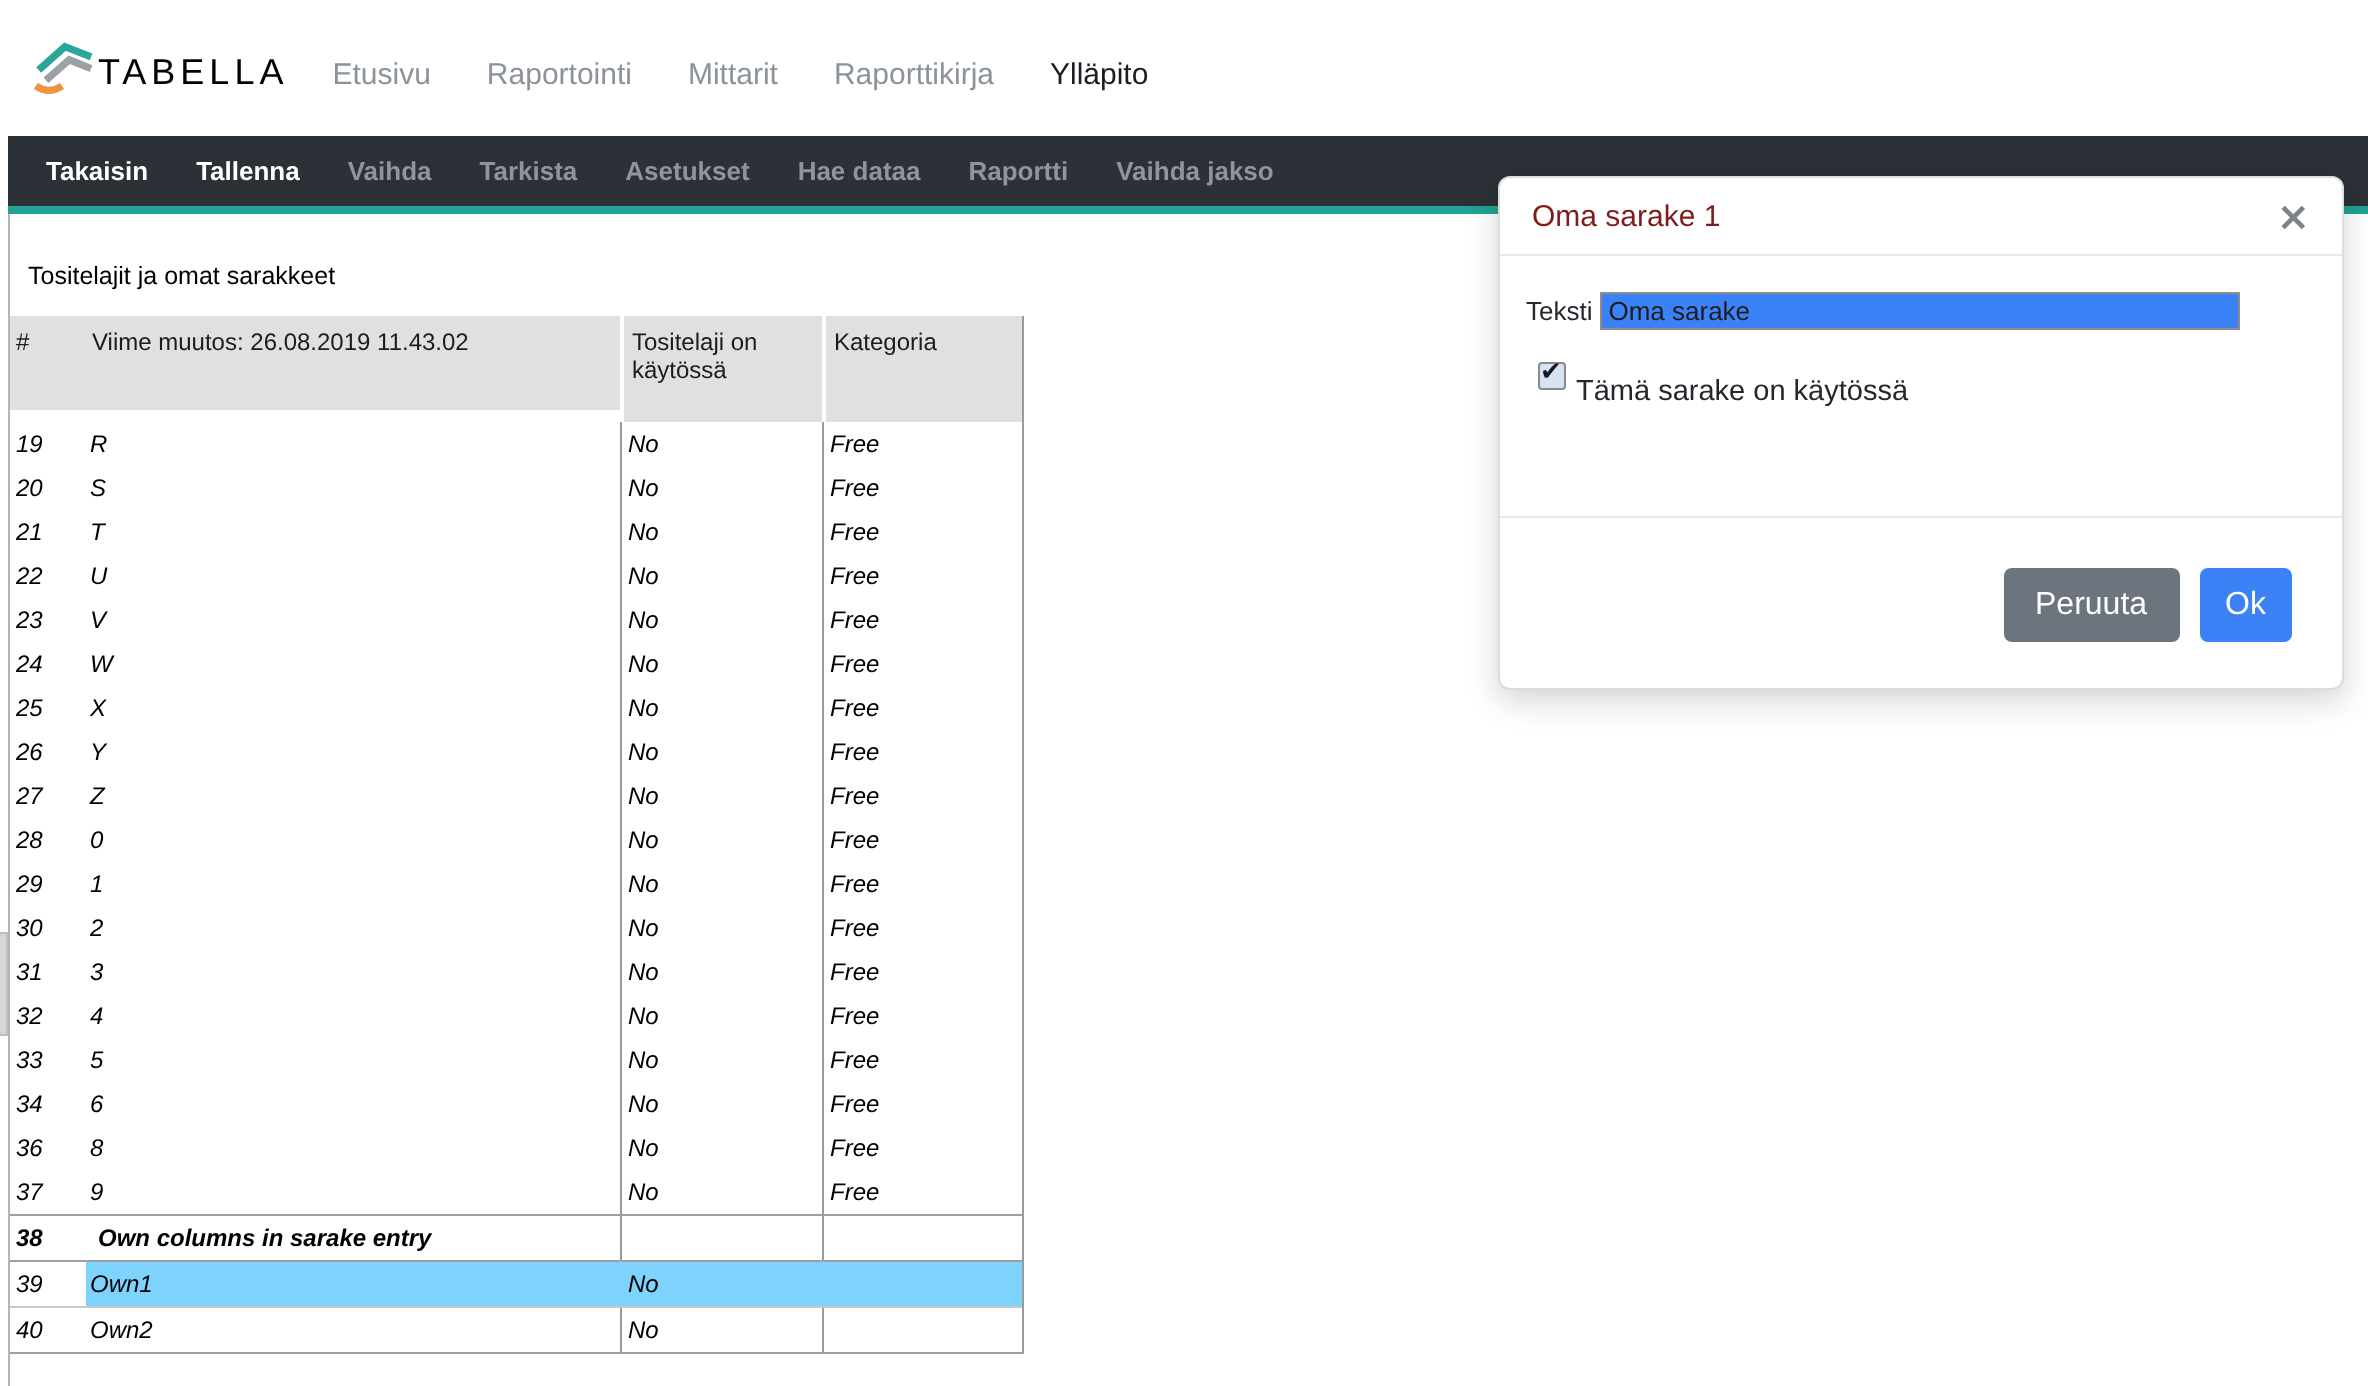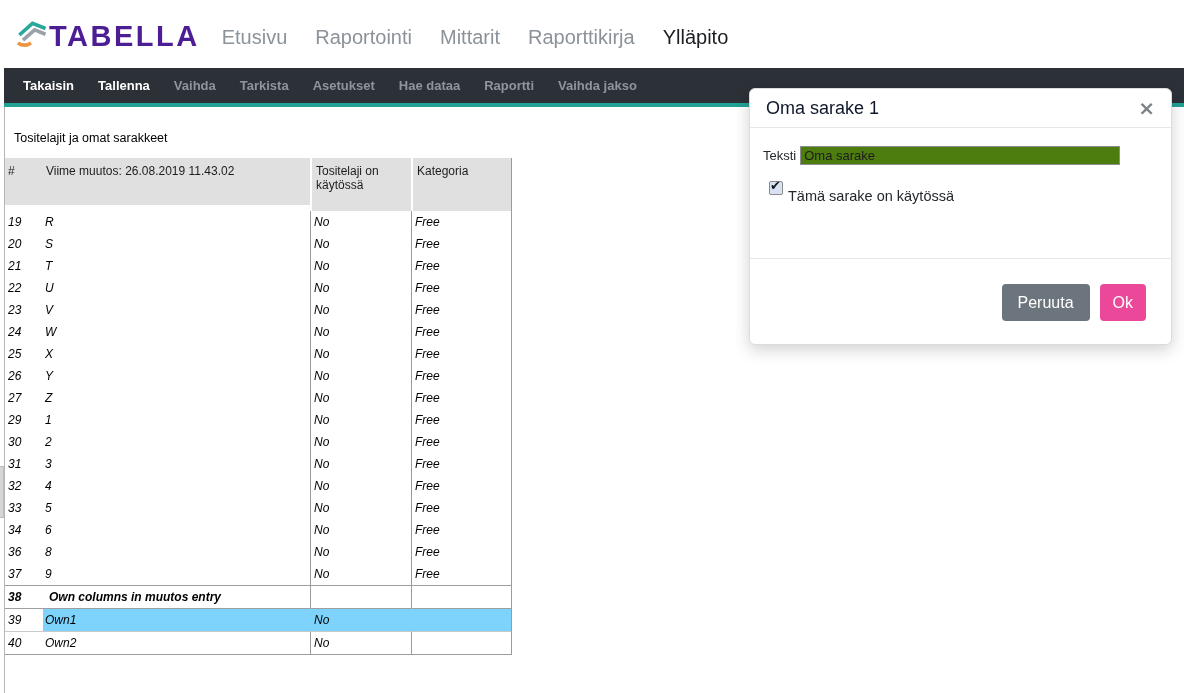--- a/index.html
+++ b/index.html
@@ -13,25 +13,25 @@
   }
 
   
   .top-header {
     position: absolute; top:0; left:0; right:0; height:68px;
     background:#fff; display:flex; align-items:center;
   }
   .logo { display:flex; align-items:center; margin-left:15px; cursor:pointer; }
   .logo svg { width:32px; height:30px; margin-top:2px; }
   .logo-text {
-    font-size:29px; letter-spacing:2.5px; color:#4c1d95;
-    font-weight:700; margin-left:2px; margin-top:4px;
+    font-size:18px; letter-spacing:2.5px; color:#000000;
+    font-weight:400; margin-left:2px; margin-top:4px;
   }
   .main-nav { display:flex; gap:28px; margin-left:22px; margin-top:6px; }
-  .nav-item { font-size:20px; color:#8b9299; cursor:pointer; white-space:nowrap; }
+  .nav-item { font-size:15px; color:#8b9299; cursor:pointer; white-space:nowrap; }
   .nav-item.active { color:#1b1e22; }
 
   
   .toolbar {
     position:absolute; top:68px; left:4px; right:0; height:35px;
     background:#2c3037; display:flex; align-items:center;
     padding-left:19px; gap:24px; z-index:1;
   }
   .toolbar-item { font-size:13px; font-weight:700; color:#8f959d; cursor:pointer; white-space:nowrap; }
   .toolbar-item.primary { color:#ffffff; }
@@ -93,53 +93,53 @@
     position:absolute; left:749px; top:88px; width:423px; height:257px;
     background:#fff; border:1px solid #dcdcdc; border-radius:6px;
     box-shadow:0 5px 16px rgba(0,0,0,0.18);
     z-index:10; display:flex; flex-direction:column;
   }
   .modal-header {
     height:39px; flex:0 0 39px; border-bottom:1px solid #e7e7e7;
     display:flex; align-items:center; justify-content:space-between;
     padding:0 16px;
   }
-  .modal-title { font-size:18px; color:#0f172a; }
+  .modal-title { font-size:15px; color:#7f1d1d; }
   .modal-close {
     font-size:20px; line-height:20px; color:#7d8287; cursor:pointer;
     font-weight:700; font-family:"DejaVu Sans", sans-serif;
   }
   .modal-body { flex:1 1 auto; padding:18px 16px 0 13px; }
   .field-row { display:flex; align-items:center; }
   .field-label { font-size:13px; color:#24282c; margin-right:4px; white-space:nowrap; }
   input.text-field {
     width:320px; height:19px; border:1px solid #8d8d8d; border-radius:0;
     font-size:13px; padding:1px 3px; font-family:"Liberation Sans", sans-serif;
-    color:#1c1c1c; background:#4d7c0f;
+    color:#1c1c1c; background:#3b82f6;
   }
   .checkbox-row { margin-top:7px; margin-left:6px; display:flex; align-items:center; }
   .checkbox {
     width:14px; height:14px; border:1px solid #8a8a8a; border-radius:2px;
     background:#d7e3f4; position:relative; cursor:pointer; flex:0 0 14px;
   }
   .checkbox .tick {
     position:absolute; top:-4px; left:0; font-size:13px; color:#15181c;
   }
   .checkbox-label { font-size:14.5px; color:#24282c; margin-left:5px;margin-top:16px; }
   .modal-footer {
     height:86px; flex:0 0 86px; border-top:1px solid #e7e7e7;
     display:flex; justify-content:flex-end; align-items:flex-start;
     padding:25px 25px 0 0; gap:10px;
   }
   .btn {
     border:none; border-radius:4px; color:#fff; font-size:16px;
     height:37px; cursor:pointer; font-family:"Liberation Sans", sans-serif;
   }
   .btn-cancel { background:#6c757d; padding:4px 16px; }
-  .btn-ok { background:#ec4899; padding:0 13px; }
+  .btn-ok { background:#3b82f6; padding:0 13px; }
 </style>
 </head>
 <body>
 
 <div class="top-header">
   <div class="logo">
     <svg viewBox="0 0 44 40">
       <path d="M6 20 L24 4 L42 11" fill="none" stroke="#2aa79b" stroke-width="5" stroke-linejoin="miter"></path>
       <path d="M11 27 L27 13 L42 19" fill="none" stroke="#9aa2a8" stroke-width="5"></path>
       <path d="M4 31 Q13 37 22 31" fill="none" stroke="#ef9440" stroke-width="5"></path>
@@ -235,20 +235,26 @@
     <td class="c3">No</td>
     <td class="c4">Free</td>
   </tr>
       <tr>
     <td class="c1">27</td>
     <td class="c2">Z</td>
     <td class="c3">No</td>
     <td class="c4">Free</td>
   </tr>
       <tr>
+    <td class="c1">28</td>
+    <td class="c2">0</td>
+    <td class="c3">No</td>
+    <td class="c4">Free</td>
+  </tr>
+      <tr>
     <td class="c1">29</td>
     <td class="c2">1</td>
     <td class="c3">No</td>
     <td class="c4">Free</td>
   </tr>
       <tr>
     <td class="c1">30</td>
     <td class="c2">2</td>
     <td class="c3">No</td>
     <td class="c4">Free</td>
@@ -284,21 +290,21 @@
     <td class="c4">Free</td>
   </tr>
       <tr>
     <td class="c1">37</td>
     <td class="c2">9</td>
     <td class="c3">No</td>
     <td class="c4">Free</td>
   </tr>
       <tr class="section">
     <td class="c1">38</td>
-    <td class="c2">Own columns in muutos entry</td>
+    <td class="c2">Own columns in sarake entry</td>
     <td class="c3"></td>
     <td class="c4"></td>
   </tr>
       <tr class="hl">
     <td class="c1">39</td>
     <td class="c2">Own1</td>
     <td class="c3">No</td>
     <td class="c4"></td>
   </tr>
       <tr>

